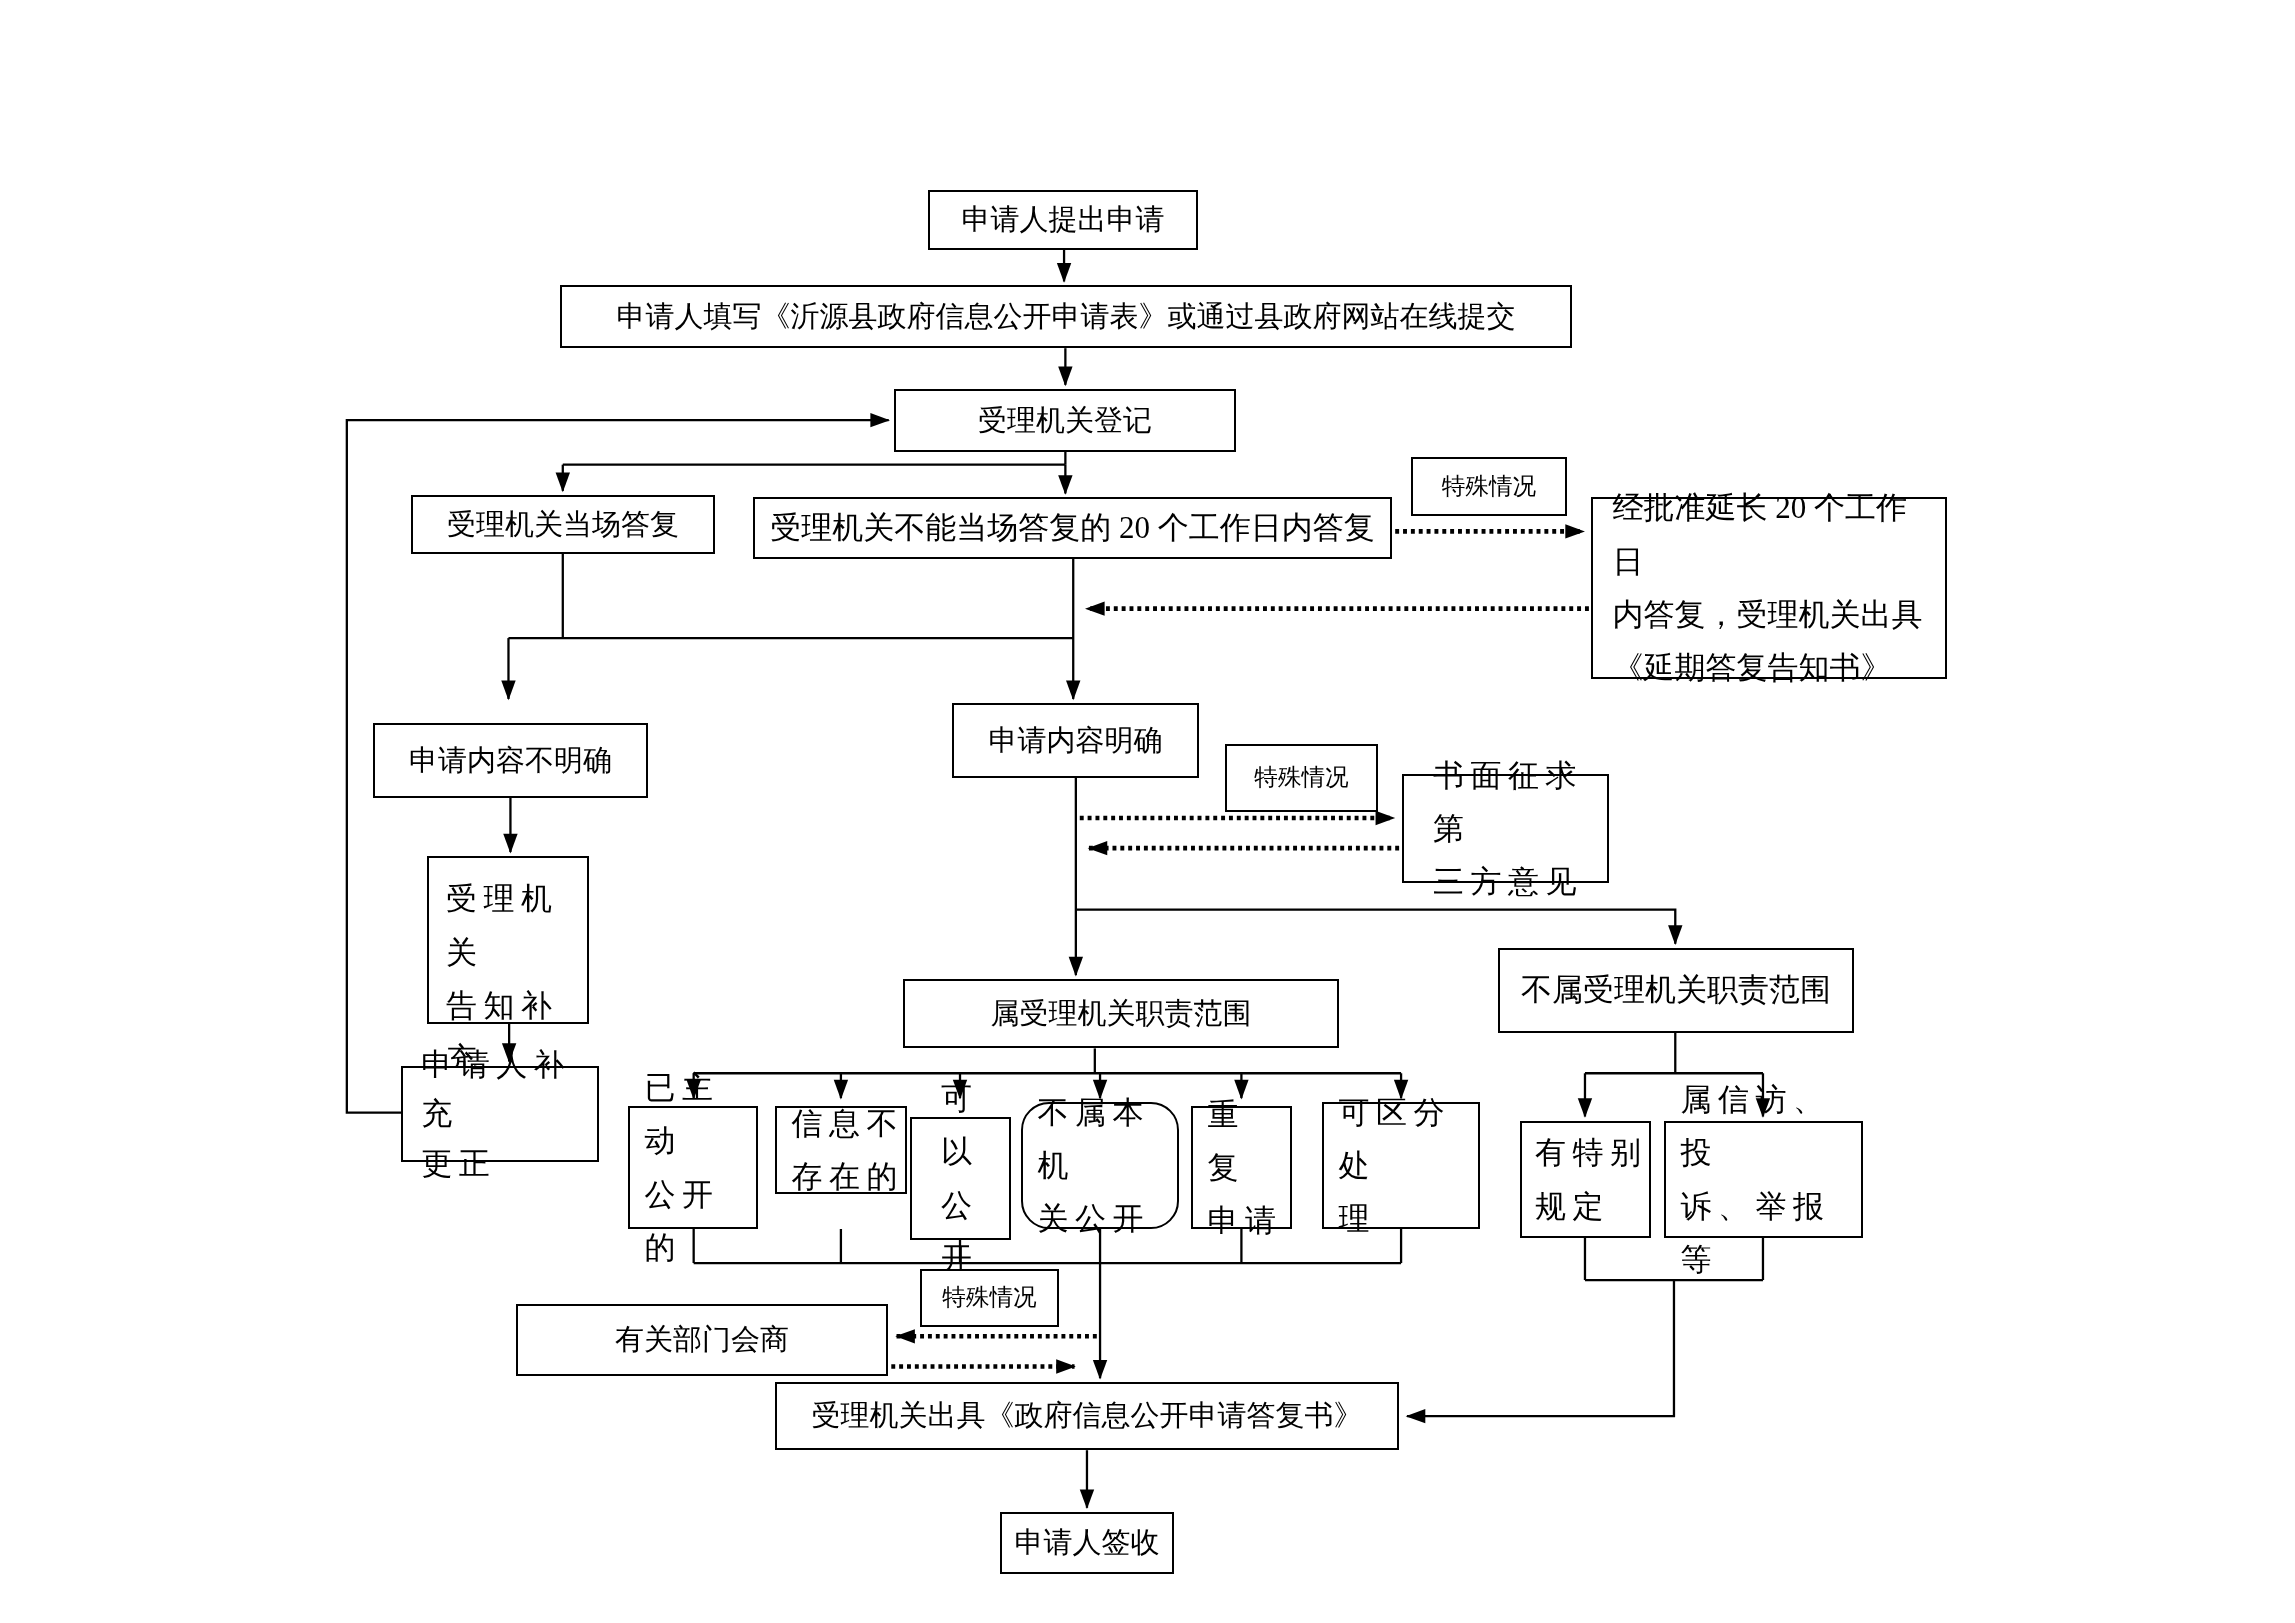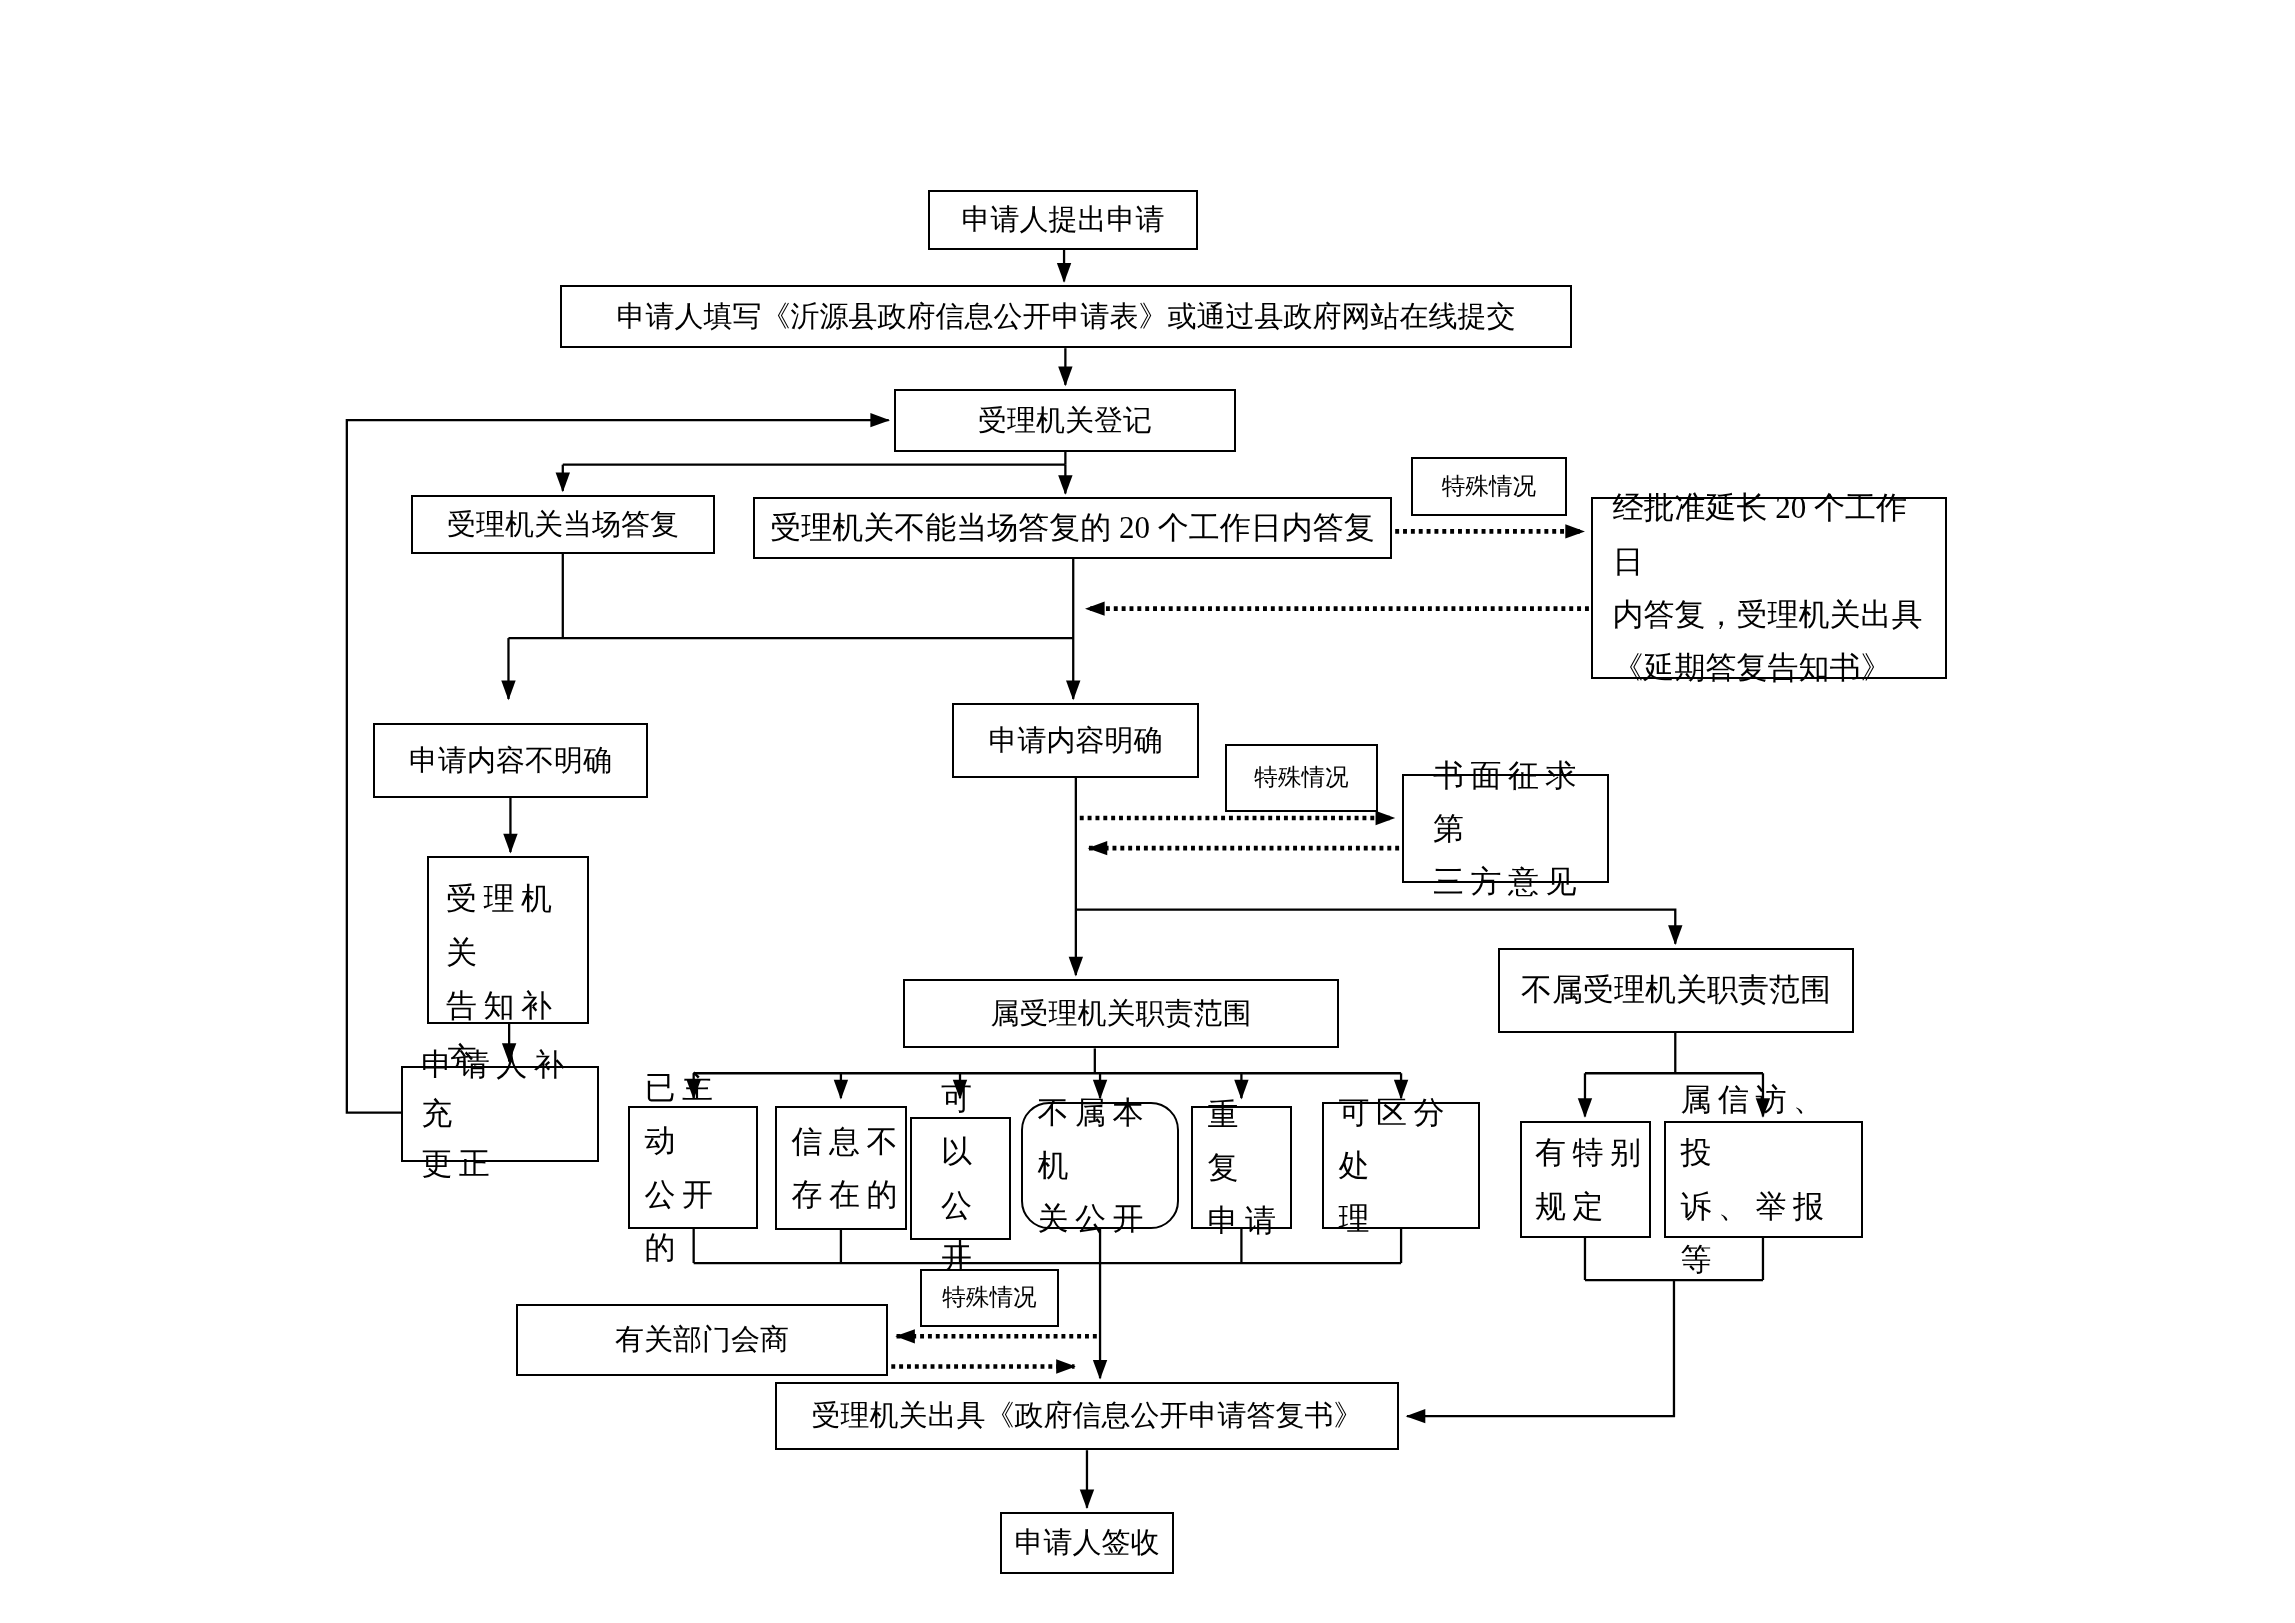--- a/index.html
+++ b/index.html
@@ -121,21 +121,21 @@
 
   <div class="node" style="left:903px;top:979px;width:436px;height:69px;">属受理机关职责范围</div>
 
   <div class="node fs42" style="left:1498px;top:948px;width:356px;height:85px;">不属受理机关职责范围</div>
 
   <div class="node left fs42 spread lh17" style="left:628px;top:1106px;width:130px;height:123px;padding-left:14.4px;">
     <span>已主动</span>
     <span>公开的</span>
   </div>
 
-  <div class="node left fs42 spread lh17" style="left:775px;top:1106px;width:132px;height:124px;padding-left:14.4px;">
+  <div class="node left fs42 spread lh17" style="left:775px;top:1106px;width:132px;height:88px;padding-left:14.4px;">
     <span>信息不</span>
     <span>存在的</span>
   </div>
 
   <div class="node left fs42 spread lh17" style="left:910px;top:1106px;width:101px;height:123px;padding-left:29px;margin-top:11px;">
     <span>可以</span>
     <span>公开</span>
   </div>
 
   <div class="node left fs42 spread lh17" style="left:1021px;top:1102px;width:158px;height:127px;padding-left:14.4px;border-radius:28px;">

